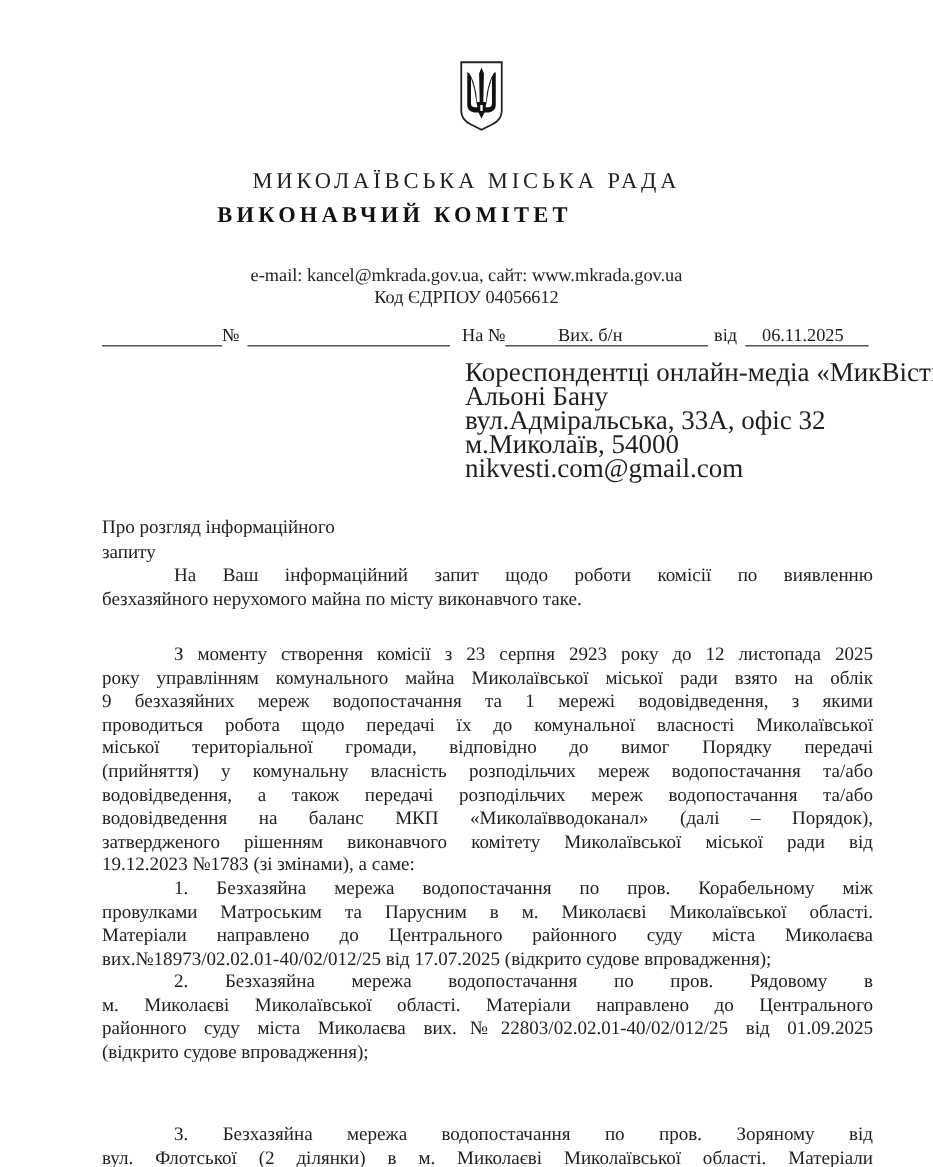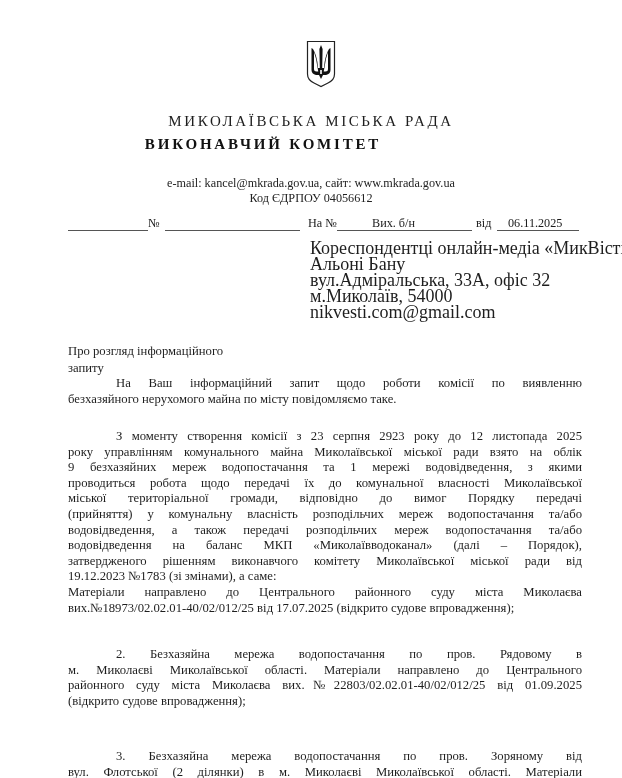--- a/index.html
+++ b/index.html
@@ -88,37 +88,39 @@
     <div class="email">nikvesti.com@gmail.com</div>
   </div>
 
   <div class="subject">
     <div>Про розгляд інформаційного</div>
     <div>запиту</div>
   </div>
 
   <div class="body-text" style="top:376px;">
     <span class="ln ind">На Ваш інформаційний запит щодо роботи комісії по виявленню</span>
-    <span class="ln last">безхазяйного нерухомого майна по місту повідомляємо таке.</span>
+    <span class="ln last">безхазяйного нерухомого майна по місту виконавчого таке.</span>
   </div>
 
   <div class="body-text" style="top:429px;">
     <span class="ln ind">З моменту створення комісії з 23 серпня 2923 року до 12 листопада 2025</span>
     <span class="ln">року управлінням комунального майна Миколаївської міської ради взято на облік</span>
     <span class="ln">9 безхазяйних мереж водопостачання та 1 мережі водовідведення, з якими</span>
     <span class="ln">проводиться робота щодо передачі їх до комунальної власності Миколаївської</span>
     <span class="ln">міської територіальної громади, відповідно до вимог Порядку передачі</span>
     <span class="ln">(прийняття) у комунальну власність розподільчих мереж водопостачання та/або</span>
     <span class="ln">водовідведення, а також передачі розподільчих мереж водопостачання та/або</span>
     <span class="ln">водовідведення на баланс МКП «Миколаївводоканал» (далі – Порядок),</span>
     <span class="ln">затвердженого рішенням виконавчого комітету Миколаївської міської ради від</span>
     <span class="ln last">19.12.2023 №1783 (зі змінами), а саме:</span>
   </div>
 
   <div class="body-text" style="top:585px;">
+    <span class="ln ind">1. Безхазяйна мережа водопостачання по пров. Корабельному між</span>
+    <span class="ln">провулками Матроським та Парусним в м. Миколаєві Миколаївської області.</span>
     <span class="ln">Матеріали направлено до Центрального районного суду міста Миколаєва</span>
     <span class="ln last">вих.№18973/02.02.01-40/02/012/25 від 17.07.2025 (відкрито судове впровадження);</span>
   </div>
 
   <div class="body-text" style="top:647px;">
     <span class="ln ind">2. Безхазяйна мережа водопостачання по пров. Рядовому в</span>
     <span class="ln">м. Миколаєві Миколаївської області. Матеріали направлено до Центрального</span>
     <span class="ln">районного суду міста Миколаєва вих.№22803/02.02.01-40/02/012/25 від 01.09.2025</span>
     <span class="ln last">(відкрито судове впровадження);</span>
   </div>

